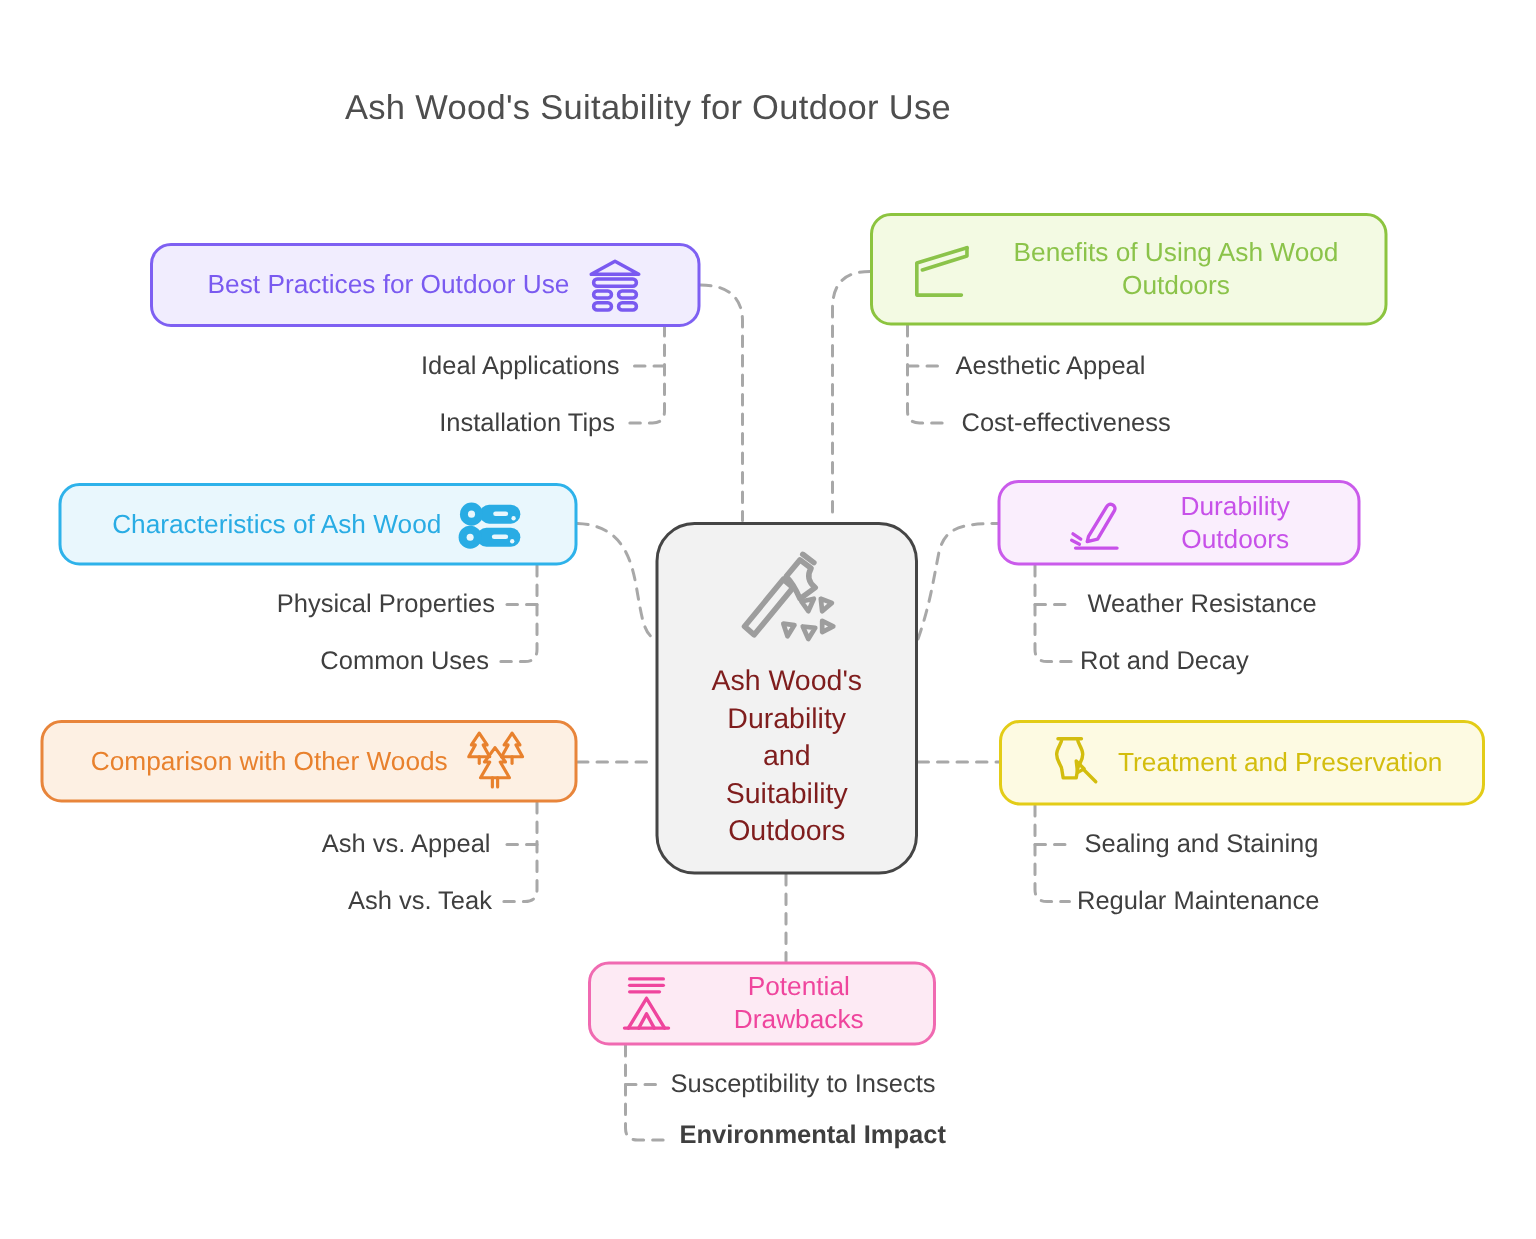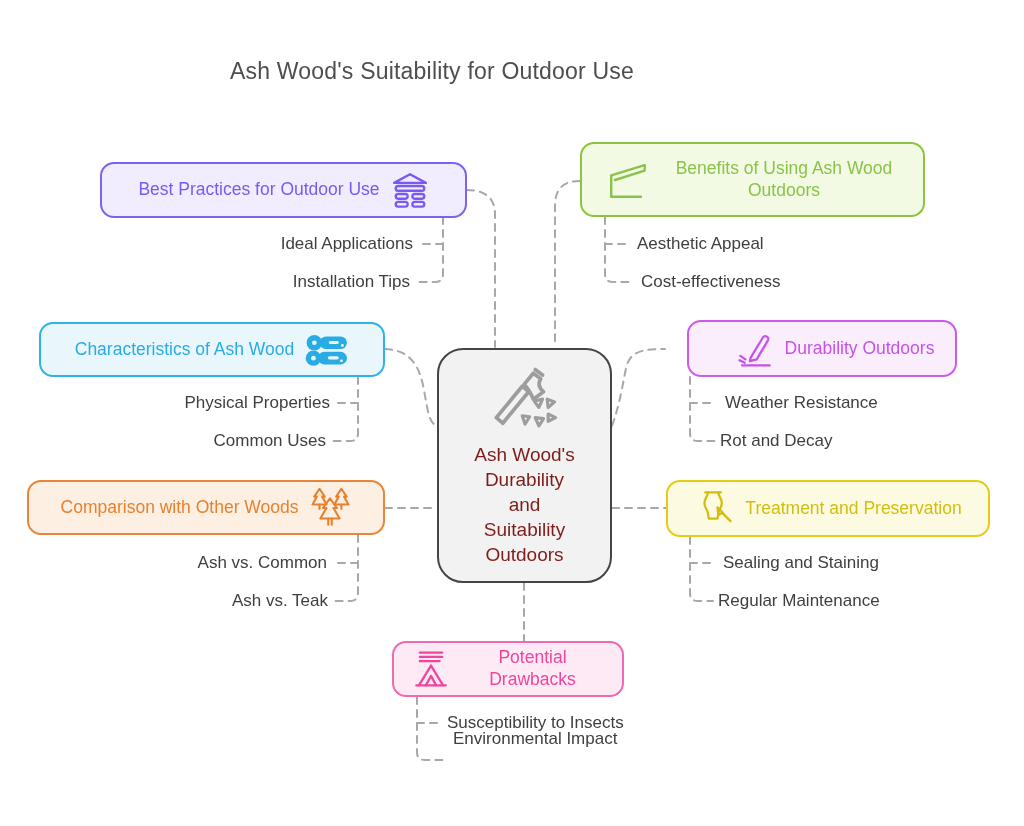--- a/index.html
+++ b/index.html
@@ -139,21 +139,21 @@
         <rect x="26" y="11" width="11" height="3.4" rx="1.7"></rect>
         <rect x="25" y="28" width="12" height="3.4" rx="1.7"></rect>
         <circle cx="41" cy="16" r="1.6"></circle>
         <circle cx="40" cy="33" r="1.6"></circle>
       </g>
     </svg>
   </div>
   <div class="child" style="right:694px; top:392px;">Physical Properties</div>
   <div class="child" style="right:698px; top:430px;">Common Uses</div>
 
-  <div class="node node-magenta" style="left:687px; top:320px; width:270px; height:57px;padding-left:44px;">
+  <div class="node node-magenta" style="left:665px; top:320px; width:242px; height:57px;padding-left:44px;">
     <svg class="icon" width="38" height="38" viewBox="0 0 44 44">
       <g fill="none" stroke="currentColor" stroke-width="2.6" stroke-linejoin="round" stroke-linecap="round">
         <path d="M17 32 L31 9 C33 5 39 8 37 12 L24 34 L16 36 Z"></path>
         <path d="M7 41 H39"></path>
         <path d="M5 30 L11 34"></path>
         <path d="M4 35 L10 38"></path>
       </g>
     </svg>
     <span>Durability Outdoors</span>
   </div>
@@ -166,21 +166,21 @@
       <g fill="none" stroke="currentColor" stroke-width="2.4" stroke-linejoin="round" stroke-linecap="round">
         <path d="M12 3 L6 12 H9 L4 21 H20 L15 12 H18 Z"></path>
         <path d="M12 21 V26"></path>
         <path d="M37 3 L31 12 H34 L29 21 H45 L40 12 H43 Z"></path>
         <path d="M37 21 V26"></path>
         <path d="M24 14 L16 25 H20 L13 37 H35 L28 25 H32 Z"></path>
         <path d="M22 37 V44 M26 37 V44"></path>
       </g>
     </svg>
   </div>
-  <div class="child" style="right:697px; top:552px;">Ash vs. Common</div>
+  <div class="child" style="right:697px; top:552px;">Ash vs. Appeal</div>
   <div class="child" style="right:696px; top:590px;">Ash vs. Teak</div>
 
   <div class="node node-yellow" style="left:666px; top:480px; width:324px; height:57px;padding-left:18px;">
     <svg class="icon" width="40" height="42" viewBox="0 0 46 48">
       <g fill="none" stroke="currentColor" stroke-width="2.6" stroke-linejoin="round" stroke-linecap="round">
         <path d="M13 5 H31"></path>
         <path d="M16 5 C16 9 12 12 12 17 C12 23 16 25 16 29 L17 35 H27 L28 29 C28 25 32 23 32 17 C32 12 28 9 28 5"></path>
         <path d="M27 22 L33 28 L28 31 Z"></path>
         <path d="M33 29 L42 38"></path>
       </g>
@@ -197,15 +197,15 @@
         <path d="M9 9 H35"></path>
         <path d="M9 14 H32"></path>
         <path d="M5 42 H39"></path>
         <path d="M22 19 L8 42 M22 19 L36 42"></path>
         <path d="M22 31 L16 42 M22 31 L28 42"></path>
       </g>
     </svg>
     <span>Potential Drawbacks</span>
   </div>
   <div class="child" style="left:447px; top:712px;">Susceptibility to Insects</div>
-  <div class="child" style="left:453px; top:728px;">Environmental Impact</div>
+  <div class="child" style="left:453px; top:746px;font-weight:bold;">Environmental Impact</div>
 
 </div>
 
 </body></html>

